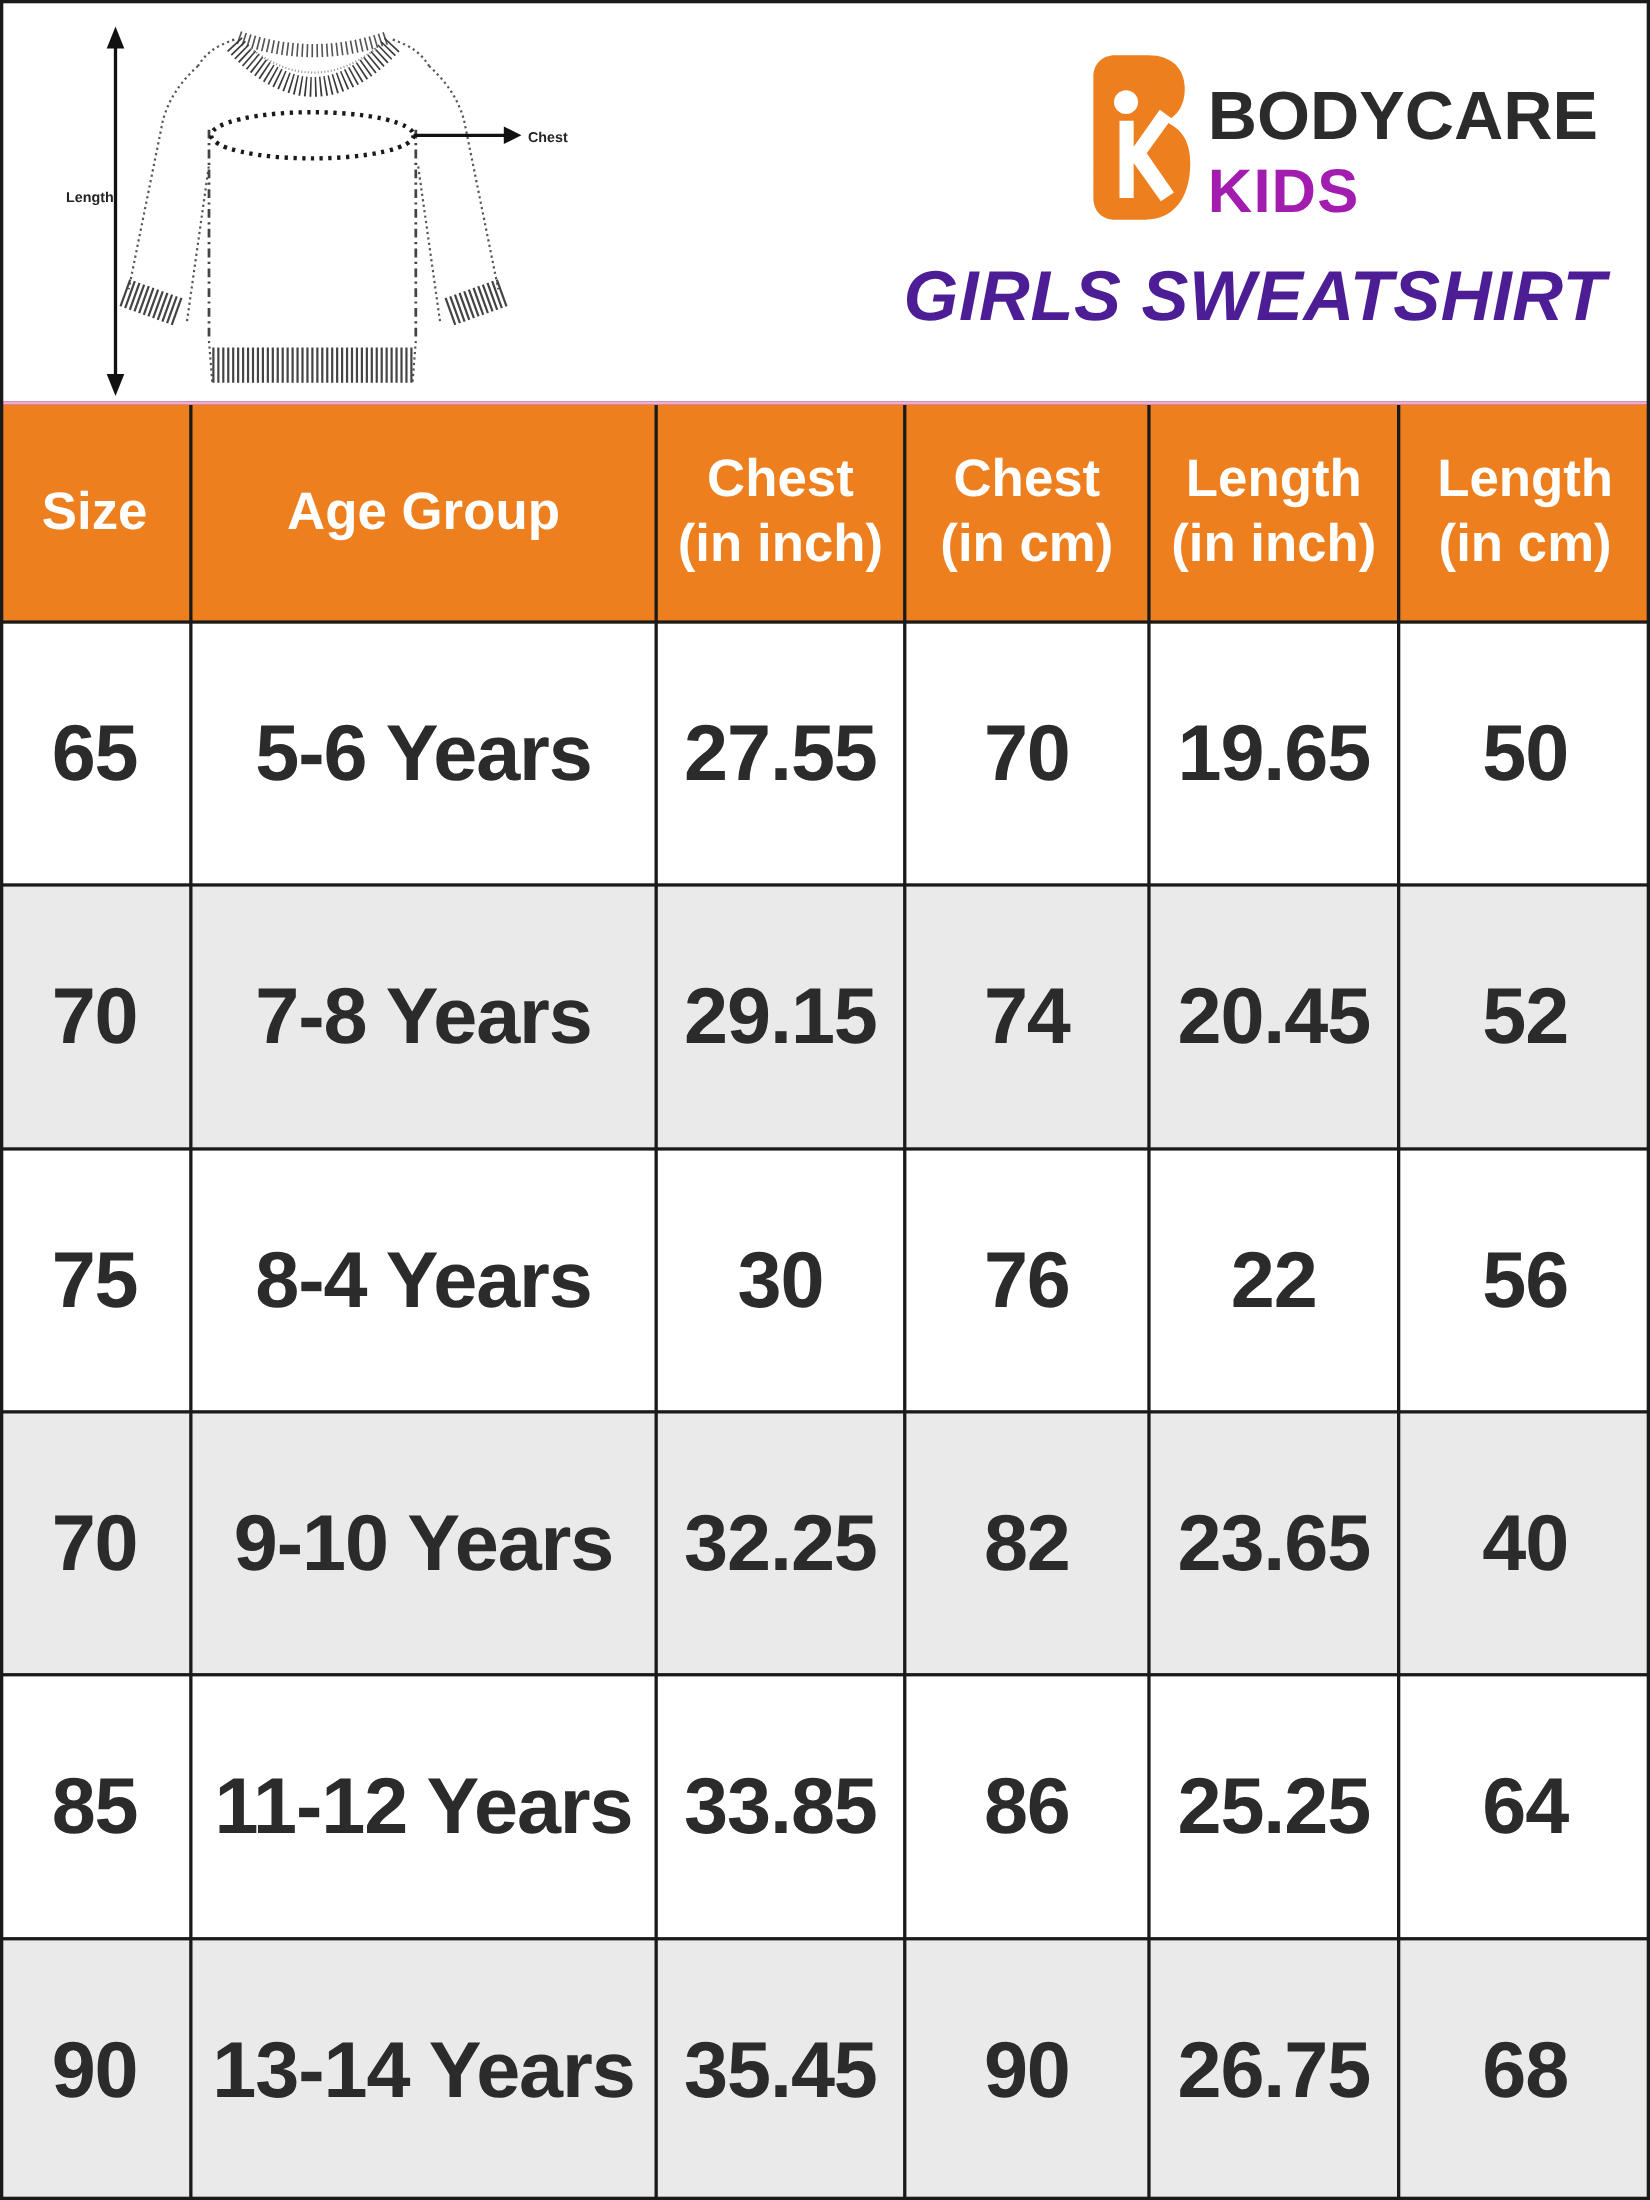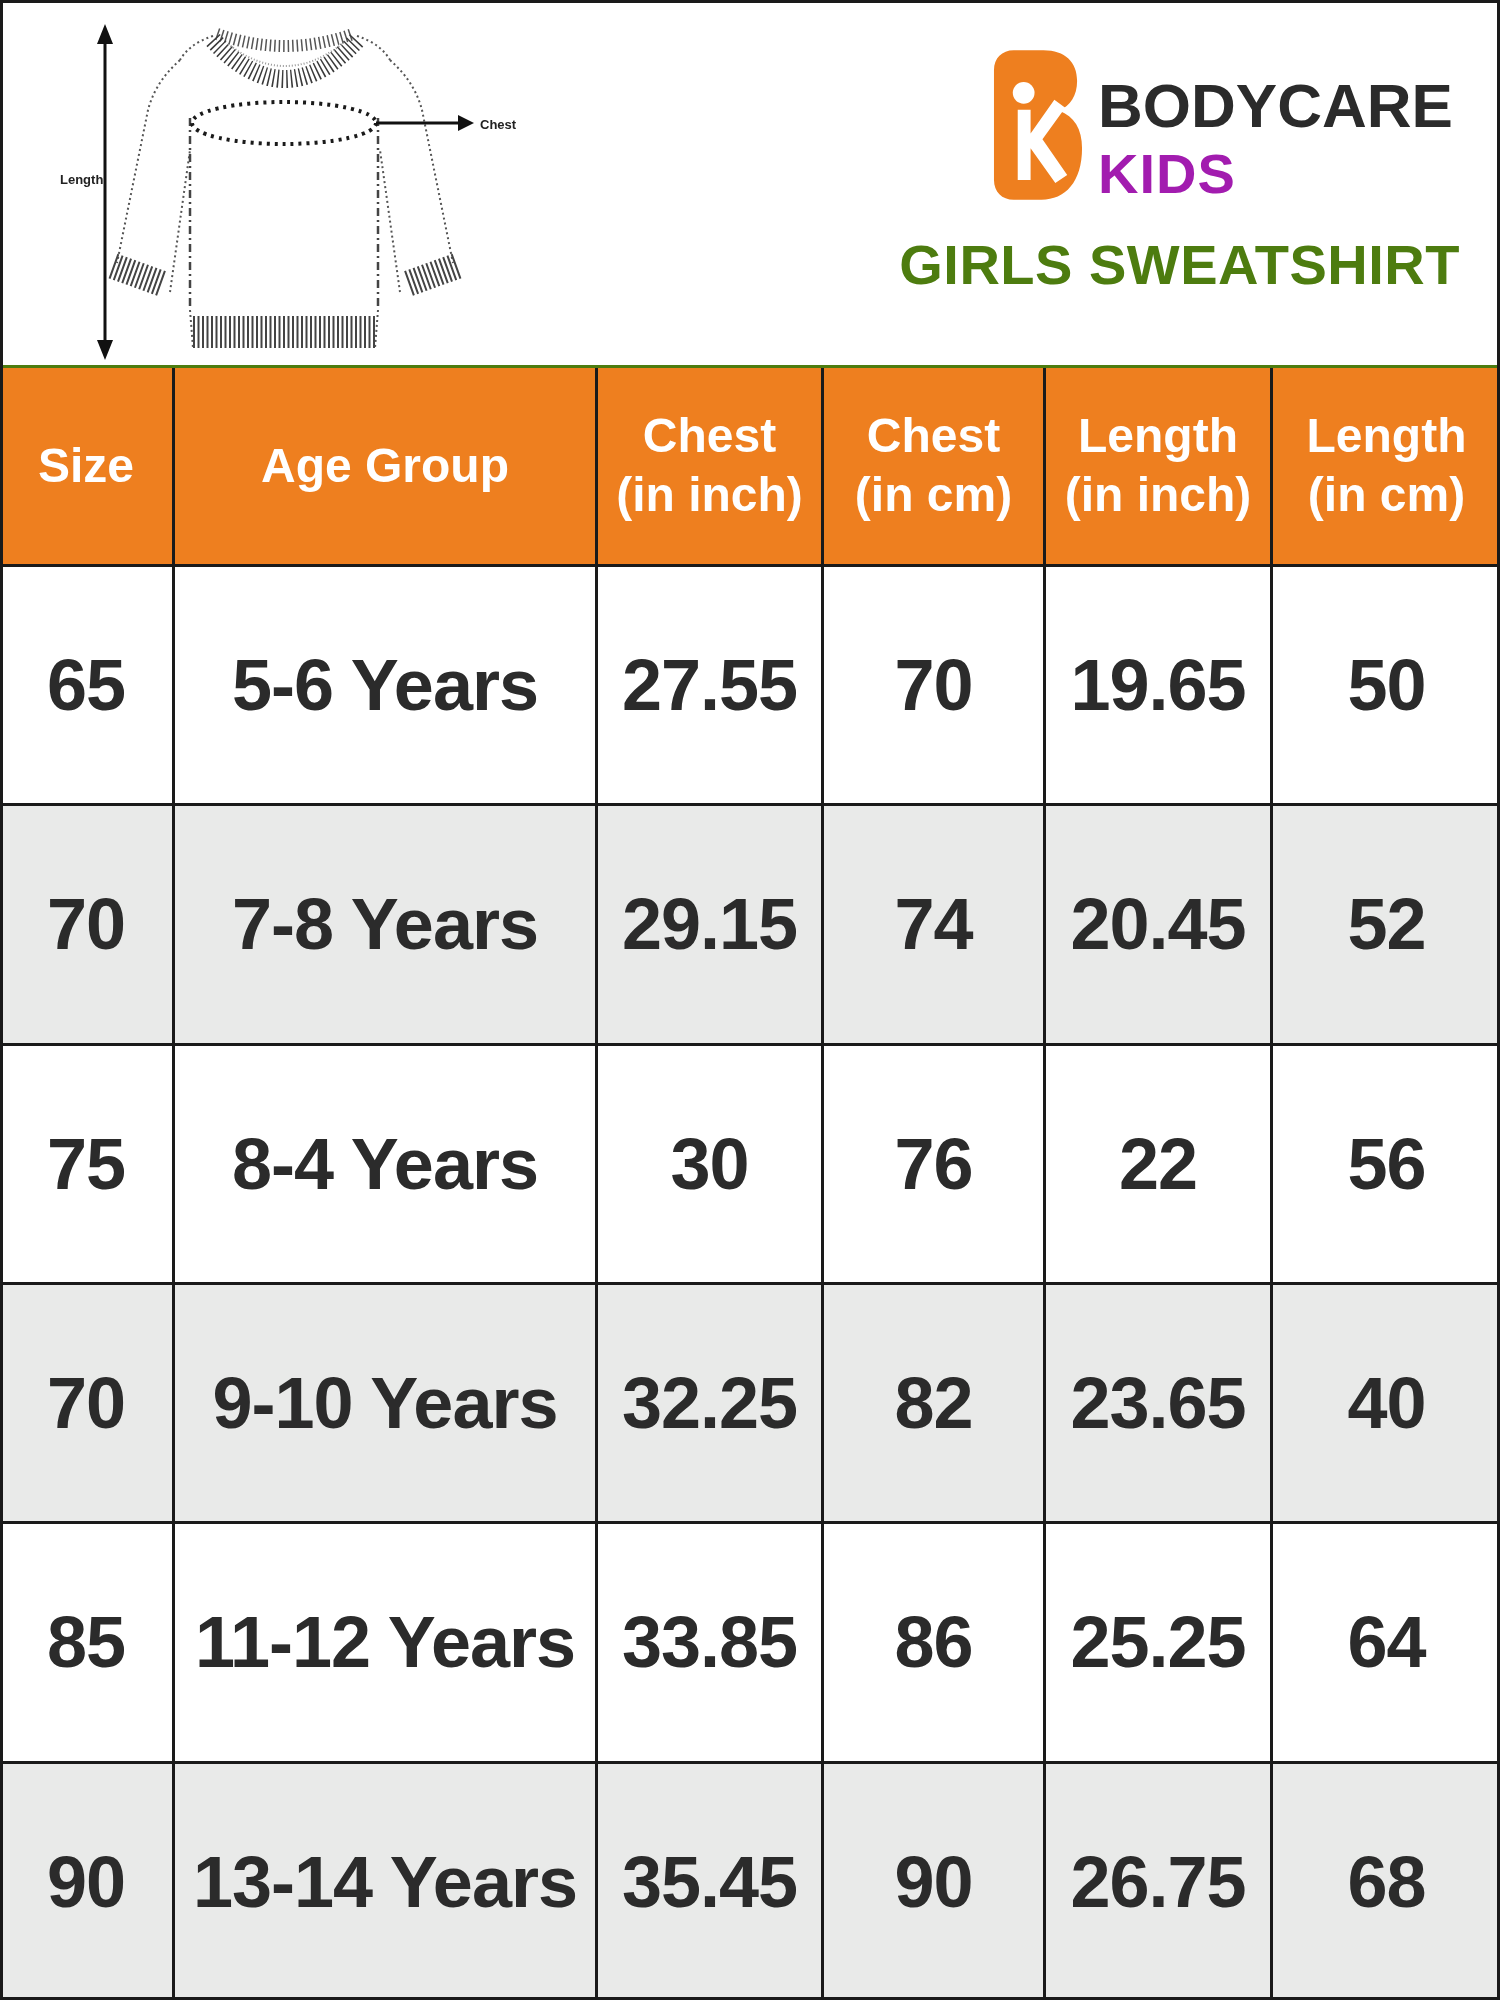--- a/index.html
+++ b/index.html
@@ -10,28 +10,28 @@
   .page-border{position:absolute;inset:0;border:3px solid #1a1a1a;pointer-events:none;z-index:30;}
 
   
   .diagram{position:absolute;left:0;top:0;width:560px;height:365px;}
   .logo{position:absolute;left:992px;top:48px;display:flex;align-items:flex-end;}
   .logo-mark{width:94px;height:154px;flex:0 0 auto;}
   .logo-text{margin-left:12px;display:flex;flex-direction:column;}
   .brand{font-size:62px;font-weight:bold;color:#2b2b2b;line-height:1;letter-spacing:0;white-space:nowrap;}
   .kids{font-size:56px;font-weight:bold;color:#a21caf;line-height:1;margin-top:9px;letter-spacing:1px;}
   .title{
-    position:absolute;top:232px;right:40px;font-size:56px;font-weight:bold;
-    color:#4d7c0f;letter-spacing:.5px;white-space:nowrap;
+    position:absolute;top:232px;right:40px;font-size:64px;font-weight:bold;
+    color:#4c1d95;letter-spacing:.5px;white-space:nowrap;font-style:italic;
   }
 
   
   .sizechart{
     position:absolute;left:0;top:365px;width:1500px;height:1635px;
-    background:#1a1a1a;border-top:3px solid #4d7c0f;box-sizing:border-box;
+    background:#1a1a1a;border-top:3px solid #f9a8d4;box-sizing:border-box;
     display:grid;grid-template-columns:172px 420px 223px 219px 224px 227px;
     grid-template-rows:196px repeat(6,1fr);gap:3px;
   }
   .th{
     background:#EE7F1F;color:#ffffff;display:flex;flex-direction:column;
     justify-content:center;align-items:center;text-align:center;
     font-weight:bold;font-size:48px;line-height:1.22;
   }
   .th span{display:block;}
   .td{

